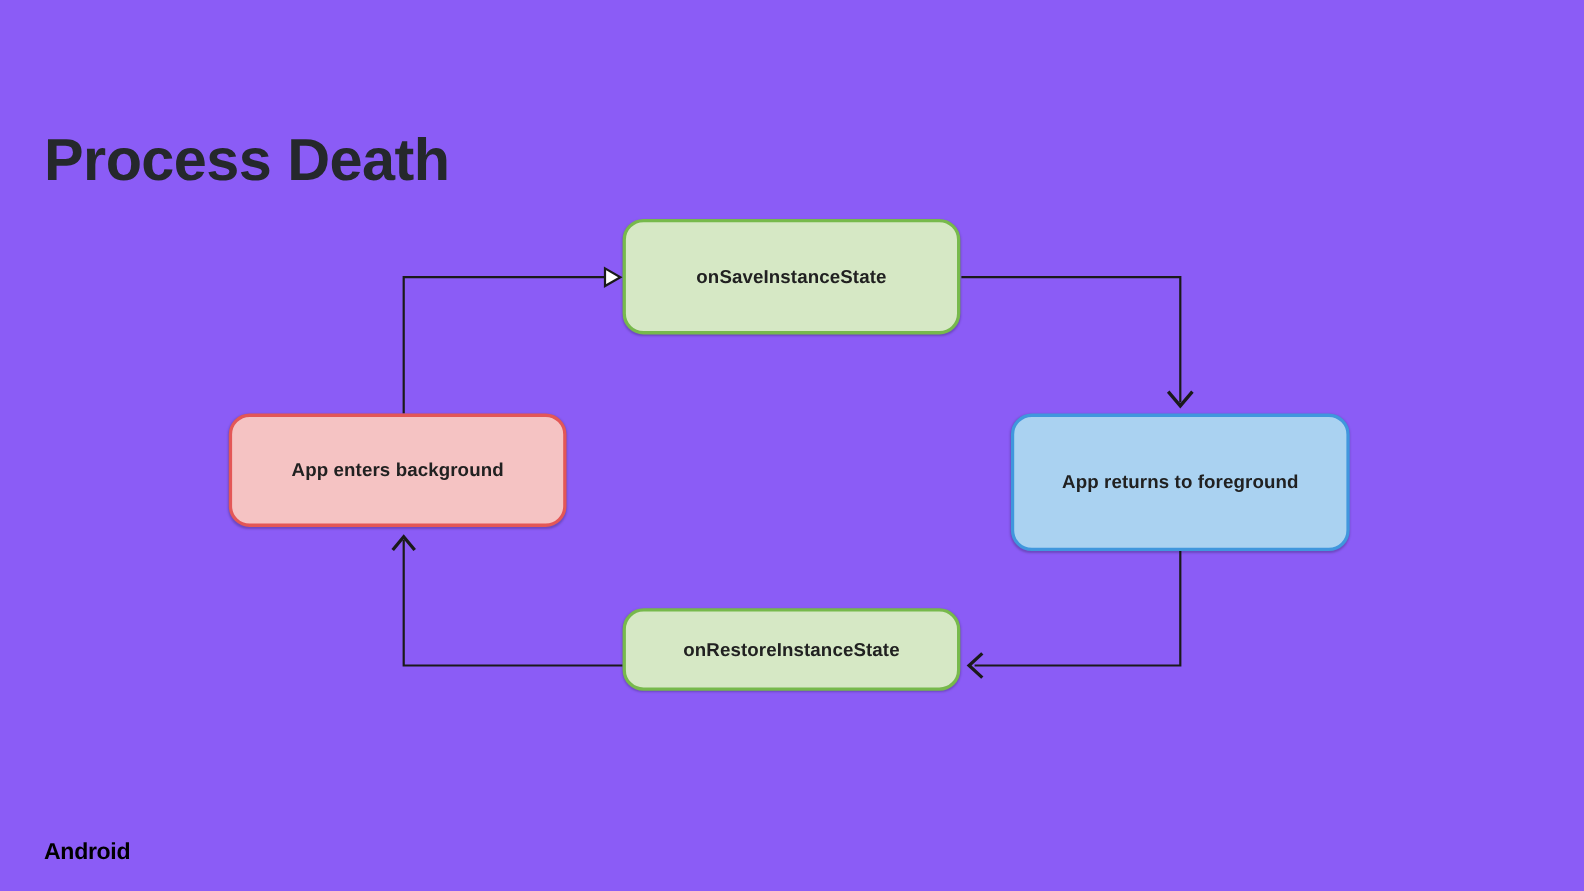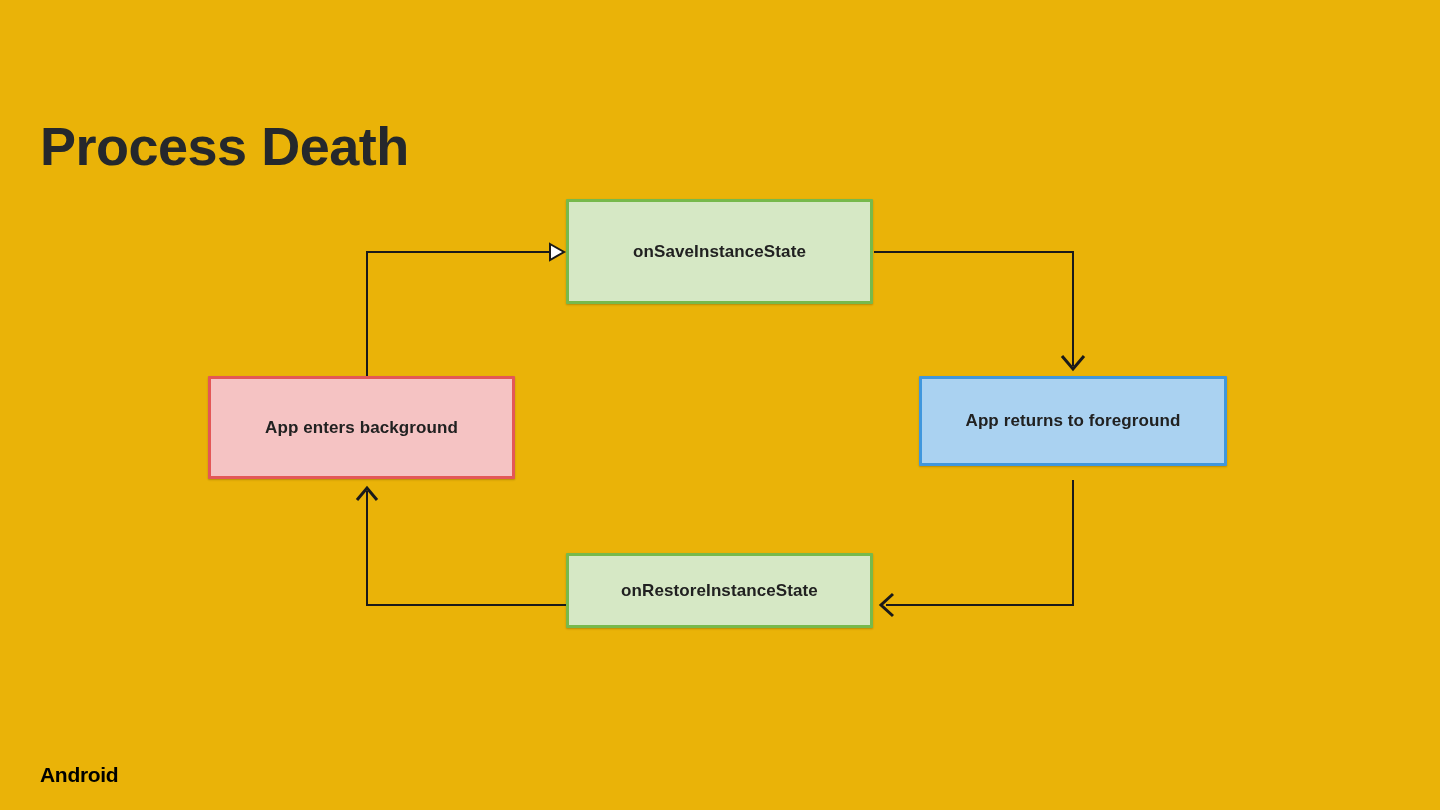--- a/index.html
+++ b/index.html
@@ -4,21 +4,21 @@
 <style>
   html, body {
     margin: 0;
     padding: 0;
     background: #ffffff;
   }
   .slide {
     position: relative;
     width: 1440px;
     height: 810px;
-    background: #eab308;
+    background: #8b5cf6;
     overflow: hidden;
     font-family: "Liberation Sans", sans-serif;
   }
   .slide-title {
     position: absolute;
     left: 40px;
     top: 83px;
     font-size: 54px;
     line-height: 1;
     font-weight: 700;
@@ -54,42 +54,42 @@
     stroke-linejoin: miter;
   }
   .node {
     position: absolute;
     box-sizing: border-box;
     display: flex;
     align-items: center;
     justify-content: center;
     text-align: center;
     border: 3px solid;
-    border-radius: 1px;
+    border-radius: 19px;
     font-size: 17px;
     font-weight: 600;
     letter-spacing: 0.1px;
     color: var(--text, #212121);
     box-shadow: 0 1px 2px rgba(0,0,0,0.22);
   }
   .node--green {
     background: var(--green-fill, #d6e8c5);
     border-color: var(--green-border, #77b94c);
   }
   .node--red {
     background: var(--red-fill, #f5c3c3);
     border-color: var(--red-border, #e35757);
   }
   .node--blue {
     background: var(--blue-fill, #aad2f1);
     border-color: var(--blue-border, #4097dd);
   }
   #node-save     { left: 566px; top: 199px; width: 307px; height: 105px; }
   #node-background { left: 208px; top: 376px; width: 307px; height: 103px; }
-  #node-foreground { left: 919px; top: 376px; width: 308px; height: 90px; }
+  #node-foreground { left: 919px; top: 376px; width: 308px; height: 125px; }
   #node-restore  { left: 566px; top: 553px; width: 307px; height: 75px; }
   .brand-wordmark {
     position: absolute;
     left: 40px;
     top: 763px;
     font-size: 21px;
     line-height: 1.1;
     font-weight: 700;
     letter-spacing: -0.3px;
     color: #000000;

